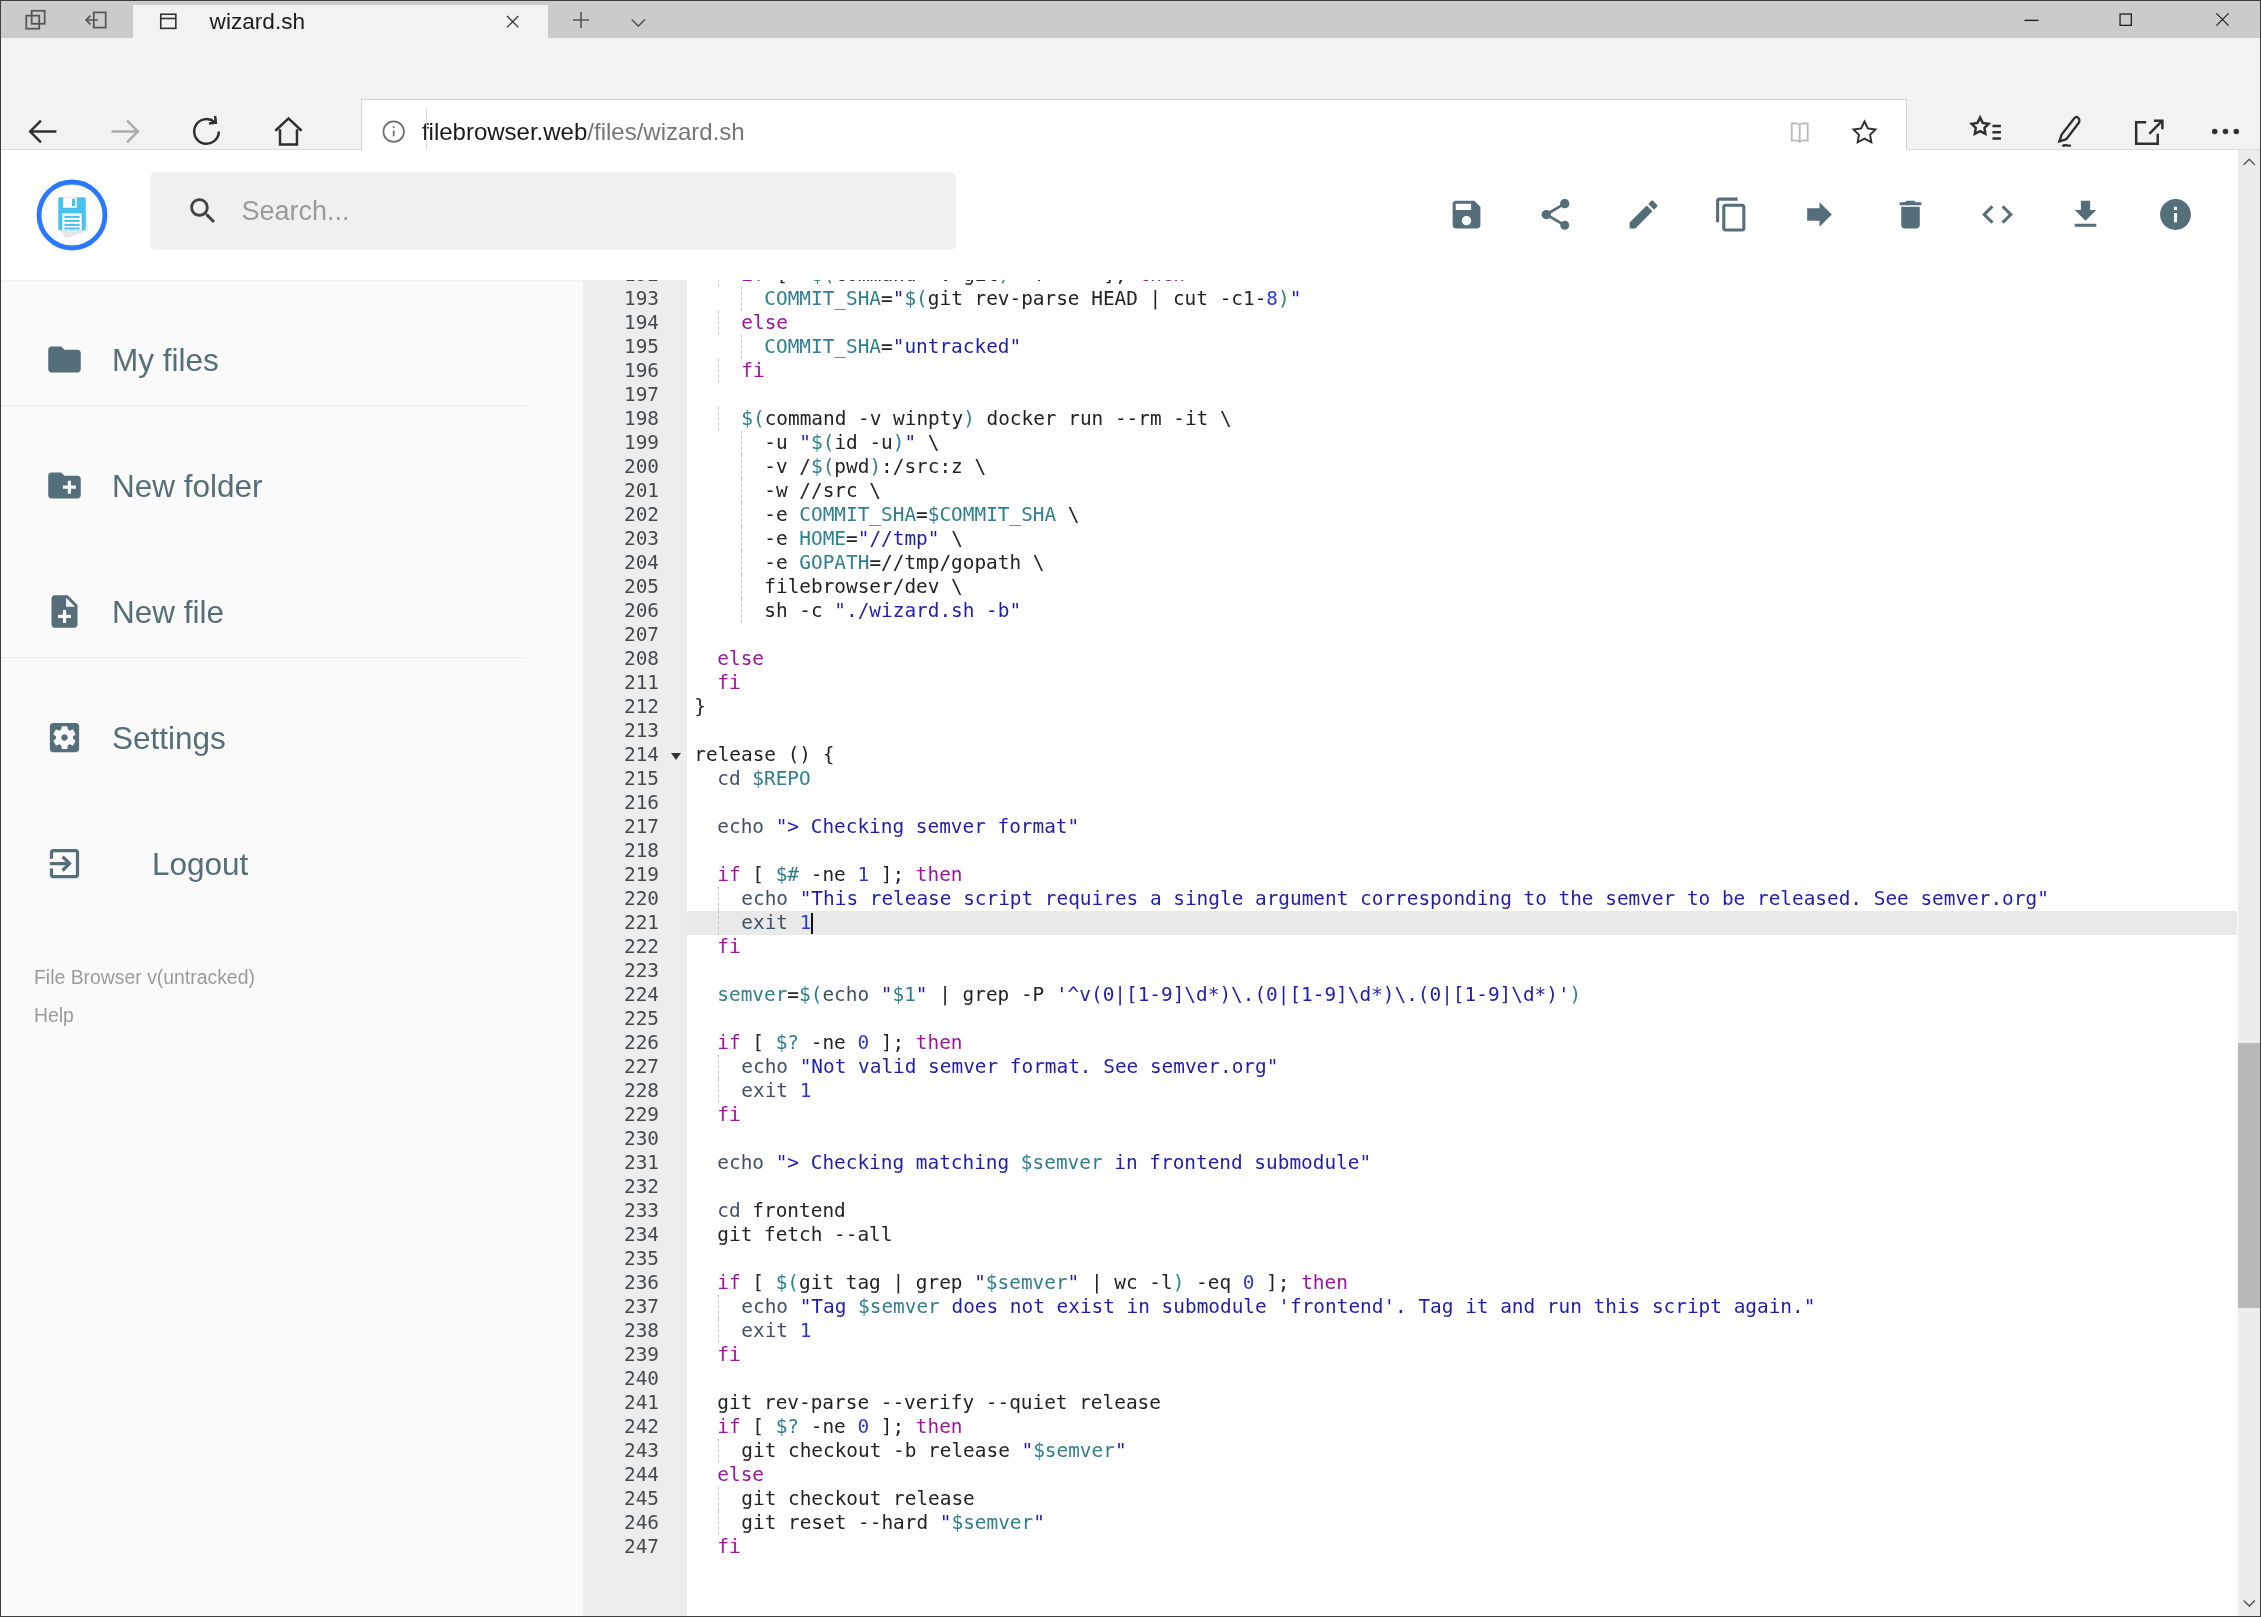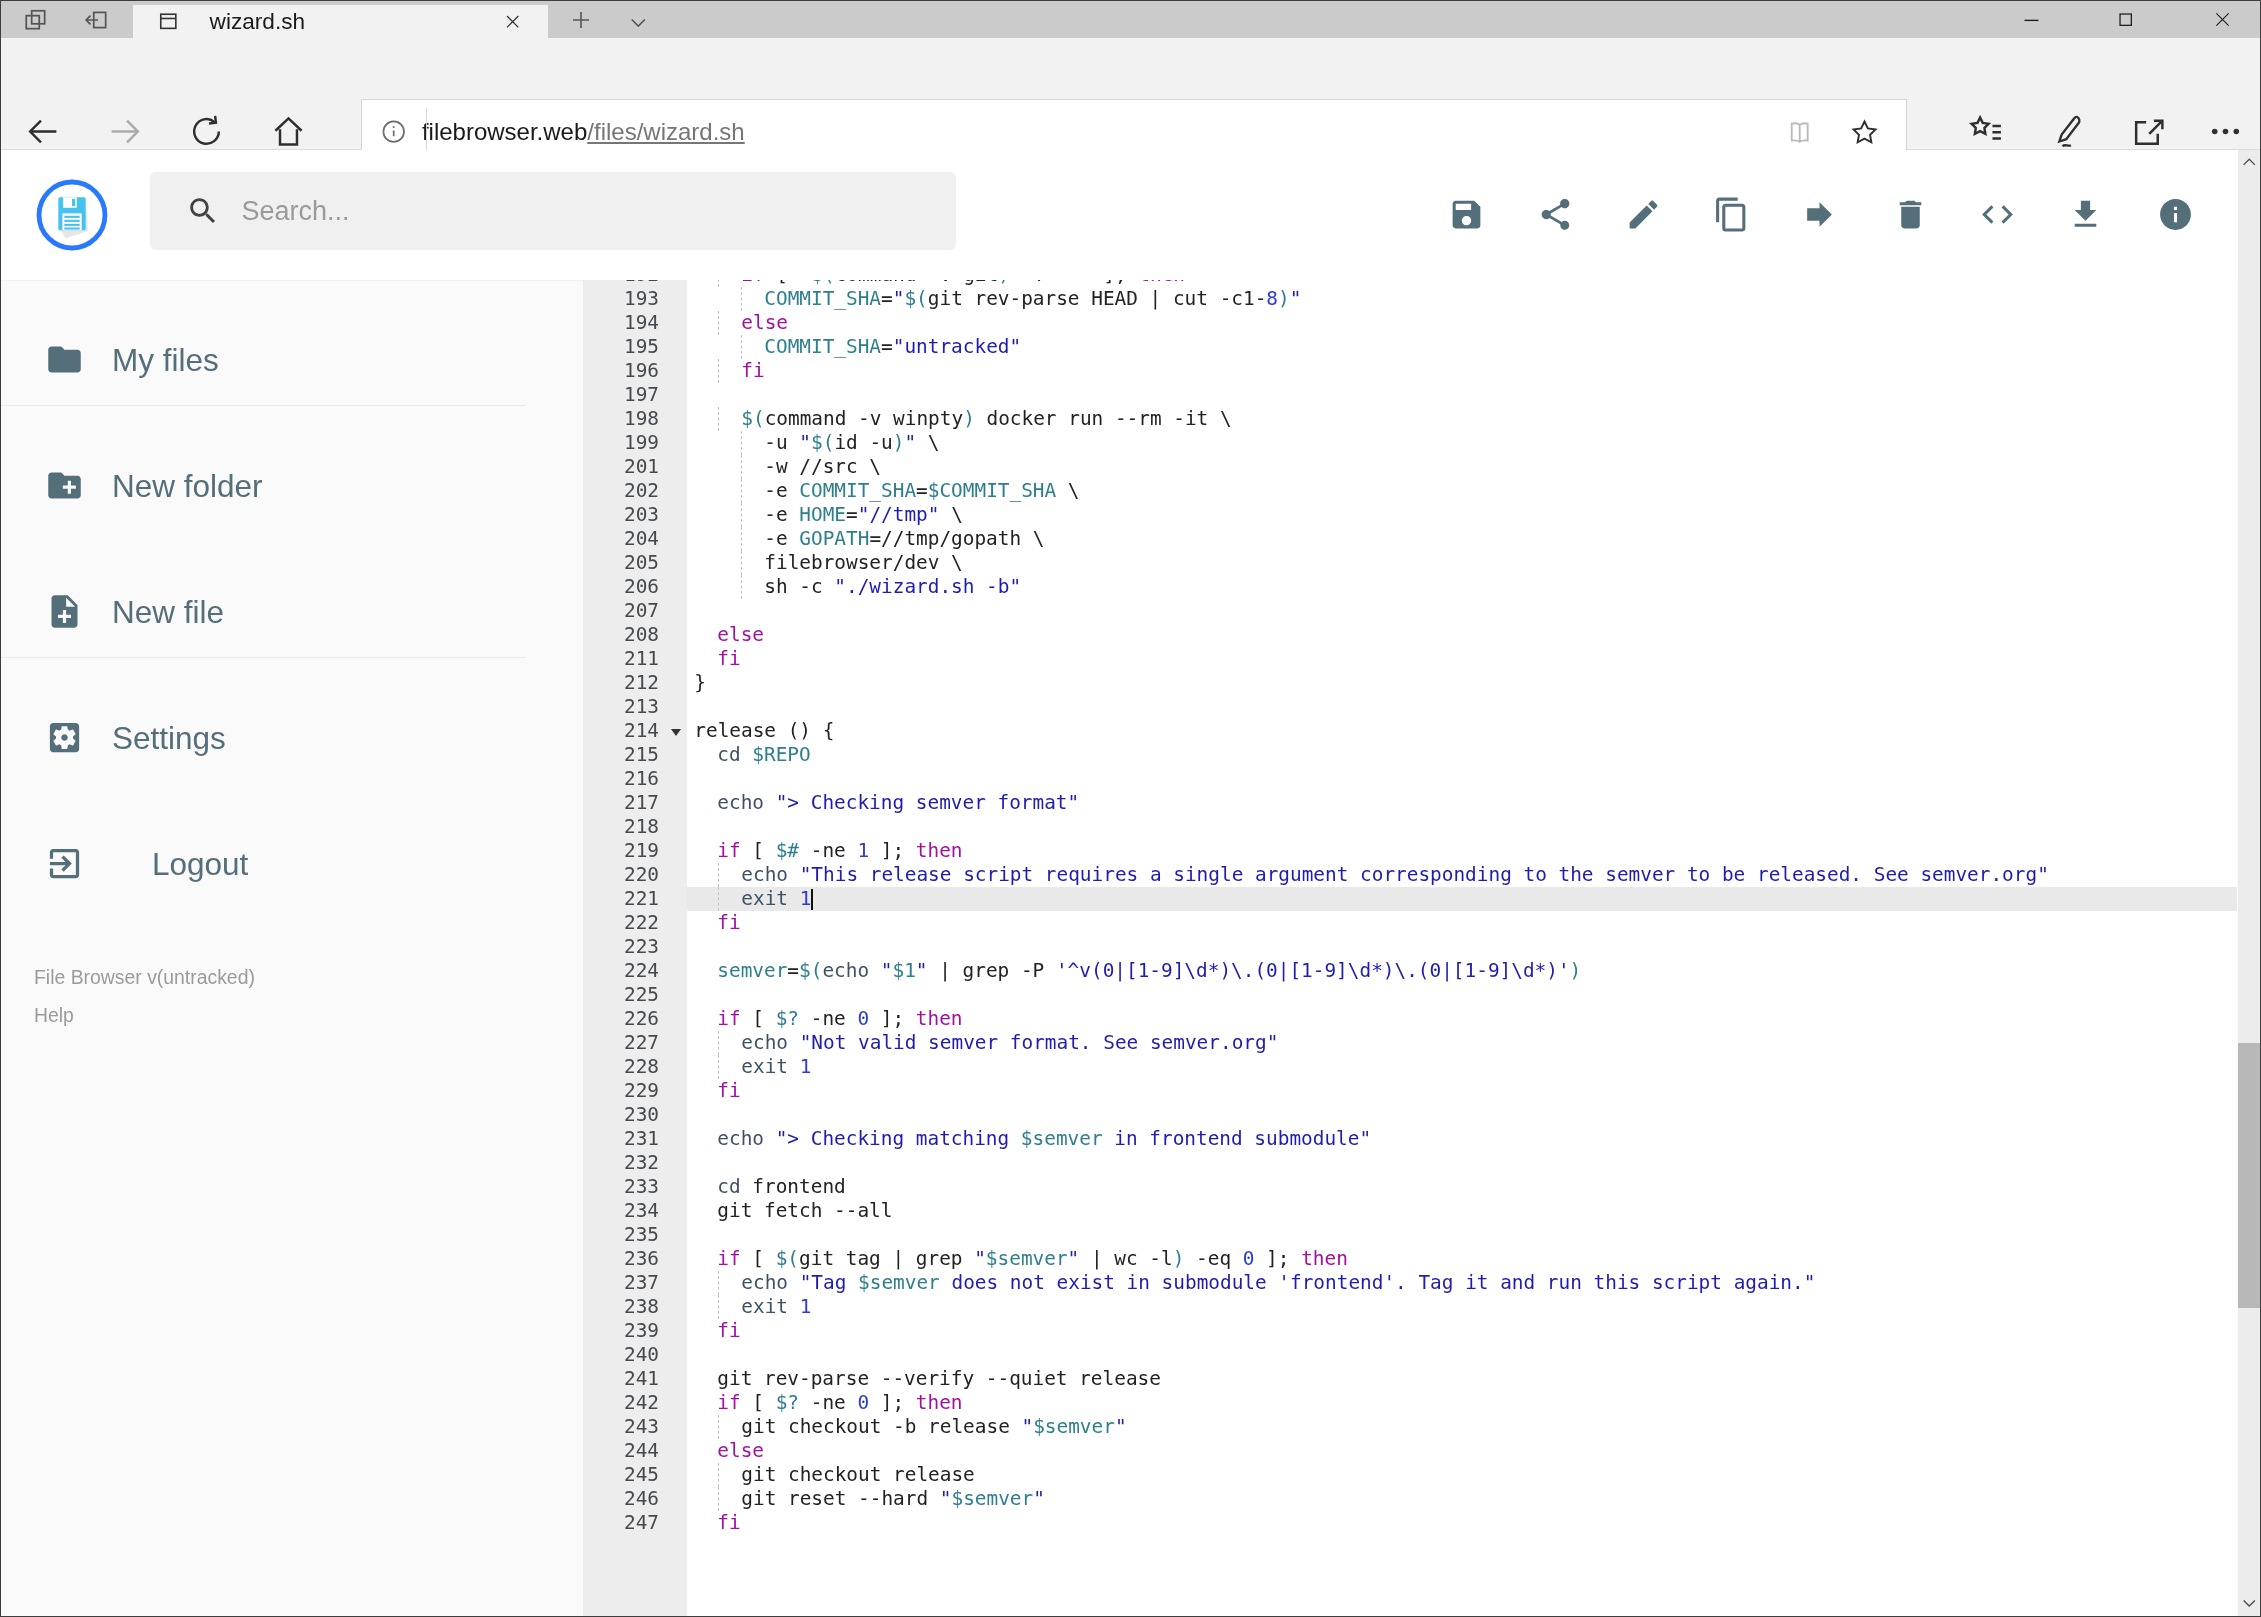--- a/index.html
+++ b/index.html
@@ -13,21 +13,21 @@
   .tab{position:absolute;left:132px;top:4px;width:415px;height:33px;background:#f2f2f2;display:flex;align-items:center;}
   .tab-title{font-size:22.6px;color:#1b1b1b;margin-left:30px;white-space:nowrap;}
   .win-ctl{position:absolute;top:1.6px;width:48px;height:34px;display:flex;align-items:center;justify-content:center;}
 
   
   .toolbar{position:absolute;left:0;top:37px;right:0;height:111px;background:#f2f2f2;border-bottom:0.8px solid #dcdcdc;}
   .nav-btn{position:absolute;top:75px;width:37px;height:37px;}
   .urlfield{position:absolute;left:360px;top:61px;width:1546px;height:65px;background:#fff;border:0.8px solid #d4d4d4;box-sizing:border-box;display:flex;align-items:center;}
   .url-text{font-size:24px;white-space:nowrap;margin-left:14.5px;}
   .url-host{color:#1a1a1a;}
-  .url-path{color:#767676;text-decoration:underline;}
+  .url-path{color:#767676;}
   .url-sep{position:absolute;left:64px;top:8px;bottom:8px;width:0.8px;background:#d9d9d9;}
 
   
   .appheader{position:absolute;left:0;top:149px;right:22px;height:130px;background:#fff;box-shadow:0 0.8px 1.6px rgba(0,0,0,0.07);}
   .searchbox{position:absolute;left:149px;top:22px;width:806px;height:78px;background:#f0f0f0;border-radius:5.7px;display:flex;align-items:center;}
   .searchbox input{border:none;background:transparent;outline:none;font-size:27px;font-family:"Liberation Sans",sans-serif;color:#444;width:646px;}
   .searchbox input::placeholder{color:#9a9a9a;}
   .act-btn{position:absolute;top:46px;width:37px;height:37px;}
 
   
@@ -318,20 +318,21 @@
     <div class="gutterbg"></div>
     <div id="code-rows">
         <div class="cm-row"><div class="cm-gut">192</div><div class="cm-code"><span class="guide" style="left: 31px;"></span><span style="padding-left: 47px; display: inline-block;"><span class="tk-k">if</span><span class="tk-p"> [ </span><span class="tk-s">"</span><span class="tk-v">$(</span><span class="tk-p">command -v git</span><span class="tk-v">)</span><span class="tk-s">"</span><span class="tk-p"> != </span><span class="tk-s">""</span><span class="tk-p"> ]; </span><span class="tk-k">then</span></span></div></div>
         <div class="cm-row"><div class="cm-gut">193</div><div class="cm-code"><span class="guide" style="left: 54px;"></span><span style="padding-left: 70px; display: inline-block;"><span class="tk-v">COMMIT_SHA</span><span class="tk-p">=</span><span class="tk-s">"</span><span class="tk-v">$(</span><span class="tk-p">git rev-parse HEAD | cut -c1-</span><span class="tk-n">8</span><span class="tk-v">)</span><span class="tk-s">"</span></span></div></div>
         <div class="cm-row"><div class="cm-gut">194</div><div class="cm-code"><span class="guide" style="left: 31px;"></span><span style="padding-left: 47px; display: inline-block;"><span class="tk-k">else</span></span></div></div>
         <div class="cm-row"><div class="cm-gut">195</div><div class="cm-code"><span class="guide" style="left: 54px;"></span><span style="padding-left: 70px; display: inline-block;"><span class="tk-v">COMMIT_SHA</span><span class="tk-p">=</span><span class="tk-s">"untracked"</span></span></div></div>
         <div class="cm-row"><div class="cm-gut">196</div><div class="cm-code"><span class="guide" style="left: 31px;"></span><span style="padding-left: 47px; display: inline-block;"><span class="tk-k">fi</span></span></div></div>
         <div class="cm-row"><div class="cm-gut">197</div><div class="cm-code"><span style="padding-left: 0px; display: inline-block;"></span></div></div>
         <div class="cm-row"><div class="cm-gut">198</div><div class="cm-code"><span class="guide" style="left: 31px;"></span><span style="padding-left: 47px; display: inline-block;"><span class="tk-v">$(</span><span class="tk-p">command -v winpty</span><span class="tk-v">)</span><span class="tk-p"> docker run --rm -it \</span></span></div></div>
         <div class="cm-row"><div class="cm-gut">199</div><div class="cm-code"><span class="guide" style="left: 54px;"></span><span style="padding-left: 70px; display: inline-block;"><span class="tk-p">-u </span><span class="tk-s">"</span><span class="tk-v">$(</span><span class="tk-p">id -u</span><span class="tk-v">)</span><span class="tk-s">"</span><span class="tk-p"> \</span></span></div></div>
+        <div class="cm-row"><div class="cm-gut">200</div><div class="cm-code"><span class="guide" style="left: 54px;"></span><span style="padding-left: 70px; display: inline-block;"><span class="tk-p">-v /</span><span class="tk-v">$(</span><span class="tk-p">pwd</span><span class="tk-v">)</span><span class="tk-p">:/src:z \</span></span></div></div>
         <div class="cm-row"><div class="cm-gut">201</div><div class="cm-code"><span class="guide" style="left: 54px;"></span><span style="padding-left: 70px; display: inline-block;"><span class="tk-p">-w //src \</span></span></div></div>
         <div class="cm-row"><div class="cm-gut">202</div><div class="cm-code"><span class="guide" style="left: 54px;"></span><span style="padding-left: 70px; display: inline-block;"><span class="tk-p">-e </span><span class="tk-v">COMMIT_SHA</span><span class="tk-p">=</span><span class="tk-v">$COMMIT_SHA</span><span class="tk-p"> \</span></span></div></div>
         <div class="cm-row"><div class="cm-gut">203</div><div class="cm-code"><span class="guide" style="left: 54px;"></span><span style="padding-left: 70px; display: inline-block;"><span class="tk-p">-e </span><span class="tk-v">HOME</span><span class="tk-p">=</span><span class="tk-s">"//tmp"</span><span class="tk-p"> \</span></span></div></div>
         <div class="cm-row"><div class="cm-gut">204</div><div class="cm-code"><span class="guide" style="left: 54px;"></span><span style="padding-left: 70px; display: inline-block;"><span class="tk-p">-e </span><span class="tk-v">GOPATH</span><span class="tk-p">=//tmp/gopath \</span></span></div></div>
         <div class="cm-row"><div class="cm-gut">205</div><div class="cm-code"><span class="guide" style="left: 54px;"></span><span style="padding-left: 70px; display: inline-block;"><span class="tk-p">filebrowser/dev \</span></span></div></div>
         <div class="cm-row"><div class="cm-gut">206</div><div class="cm-code"><span class="guide" style="left: 54px;"></span><span style="padding-left: 70px; display: inline-block;"><span class="tk-p">sh -c </span><span class="tk-s">"./wizard.sh -b"</span></span></div></div>
         <div class="cm-row"><div class="cm-gut">207</div><div class="cm-code"><span style="padding-left: 0px; display: inline-block;"></span></div></div>
         <div class="cm-row"><div class="cm-gut">208</div><div class="cm-code"><span style="padding-left: 23px; display: inline-block;"><span class="tk-k">else</span></span></div></div>
         <div class="cm-row"><div class="cm-gut">211</div><div class="cm-code"><span style="padding-left: 23px; display: inline-block;"><span class="tk-k">fi</span></span></div></div>
         <div class="cm-row"><div class="cm-gut">212</div><div class="cm-code"><span style="padding-left: 0px; display: inline-block;"><span class="tk-p">}</span></span></div></div>

